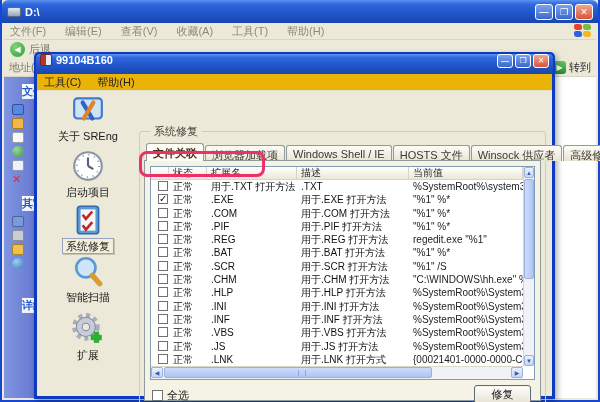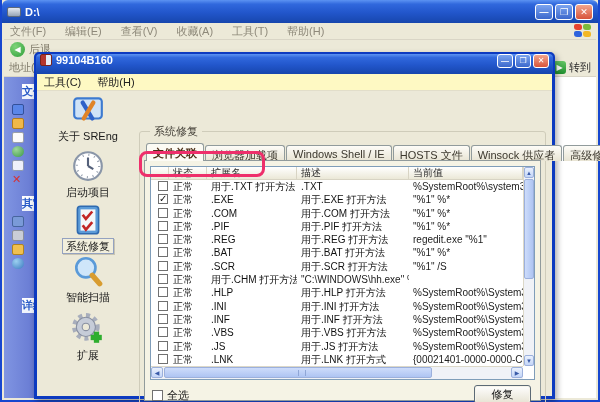--- a/index.html
+++ b/index.html
@@ -42,21 +42,21 @@
   .t-net{background:radial-gradient(circle at 35% 30%,#9cd0f0,#3a78c0);border-radius:50%;}
 
   
   .dialog { position:absolute; left:34px; top:52px; width:521px; height:347px; z-index:10;
     border:3px solid #0c3ac0; border-radius:5px 5px 0 0; background:#ece9d8; box-shadow:2px 3px 6px rgba(0,0,0,.35); }
   .dlg-titlebar { position:absolute; left:-1px; right:-1px; top:-1px; height:20px; border-radius:4px 4px 0 0;
     background:linear-gradient(180deg,#5c93f2 0%,#3068dd 18%,#2256cb 55%,#1746ad 100%);
     display:flex; align-items:flex-start; padding:0 4px; color:#fff; font-weight:bold; font-size:11px; }
   .sreng-ic { width:12px; height:12px; margin-right:4px; border-radius:2px; background:linear-gradient(90deg,#b5372f 55%,#e8eef6 55%); border:1px solid #7a241e; }
   .dlg-titlebar .wbtn { width:16px; height:14px; line-height:12px; font-size:8px; }
-  .dlg-menubar { position:absolute; left:0; right:0; top:19px; height:17px; background:#fef9c3; border-bottom:1px solid #e2deca; display:flex; align-items:center; gap:16px; padding-left:7px; color:#222; }
+  .dlg-menubar { position:absolute; left:0; right:0; top:19px; height:17px; background:#eab308; border-bottom:1px solid #e2deca; display:flex; align-items:center; gap:16px; padding-left:7px; color:#222; }
   .dlg-client { position:absolute; left:0; right:0; top:36px; bottom:0; background:#ece9d8; }
 
   
   .side-item { position:absolute; left:2px; width:98px; text-align:center; color:#1a1a1a; }
   .side-item svg { display:block; margin:0 auto 2px auto; }
   .side-label { font-size:11px; padding:1px 3px; }
   .side-item.selected .side-label { background:#f2efdd; border:1px solid #94a2c0; box-shadow:1px 1px 0 #c8c4b2; }
 
   
   .groupbox { position:absolute; left:102px; top:40px; width:407px; height:276px; border:1px solid #cfccba; border-radius:3px; }
@@ -307,20 +307,21 @@
                   <span class="cell"><span class="cbx"></span></span>
                   <span class="cell">正常</span>
                   <span class="cell">.SCR</span>
                   <span class="cell">用于.SCR 打开方法</span>
                   <span class="cell val">"%1" /S</span>
                 </div>
 
                 <div class="lv-row">
                   <span class="cell"><span class="cbx"></span></span>
                   <span class="cell">正常</span>
+                  <span class="cell">.CHM</span>
                   <span class="cell">用于.CHM 打开方法</span>
                   <span class="cell val">"C:\WINDOWS\hh.exe" %1</span>
                 </div>
 
                 <div class="lv-row">
                   <span class="cell"><span class="cbx"></span></span>
                   <span class="cell">正常</span>
                   <span class="cell">.HLP</span>
                   <span class="cell">用于.HLP 打开方法</span>
                   <span class="cell val">%SystemRoot%\System32\</span>

